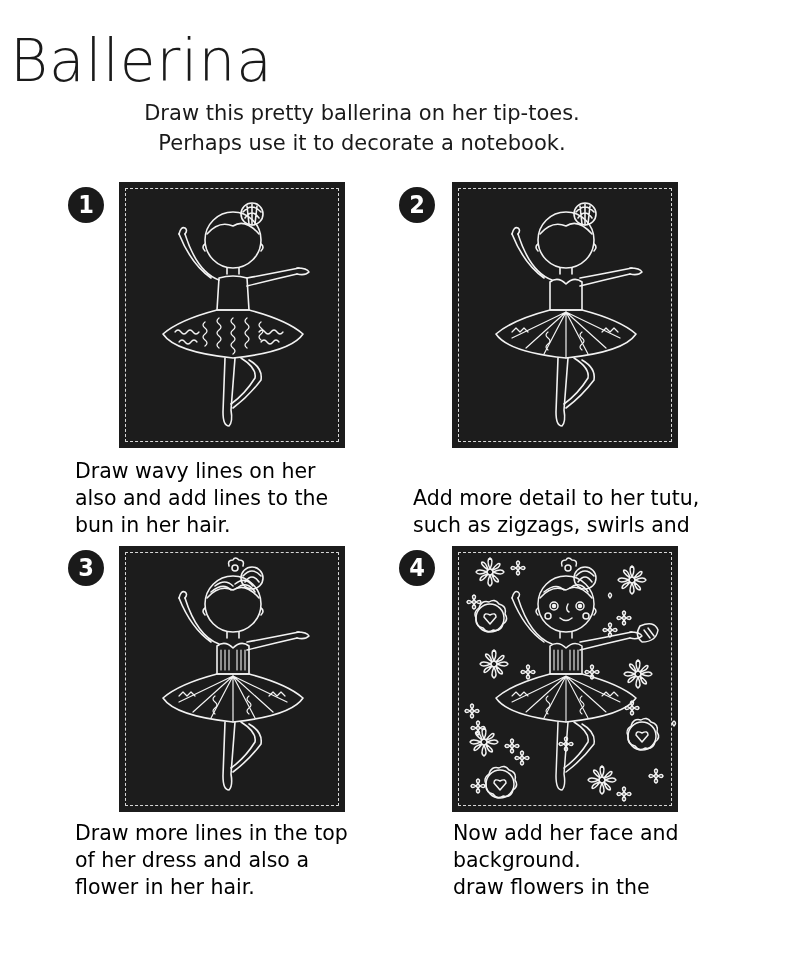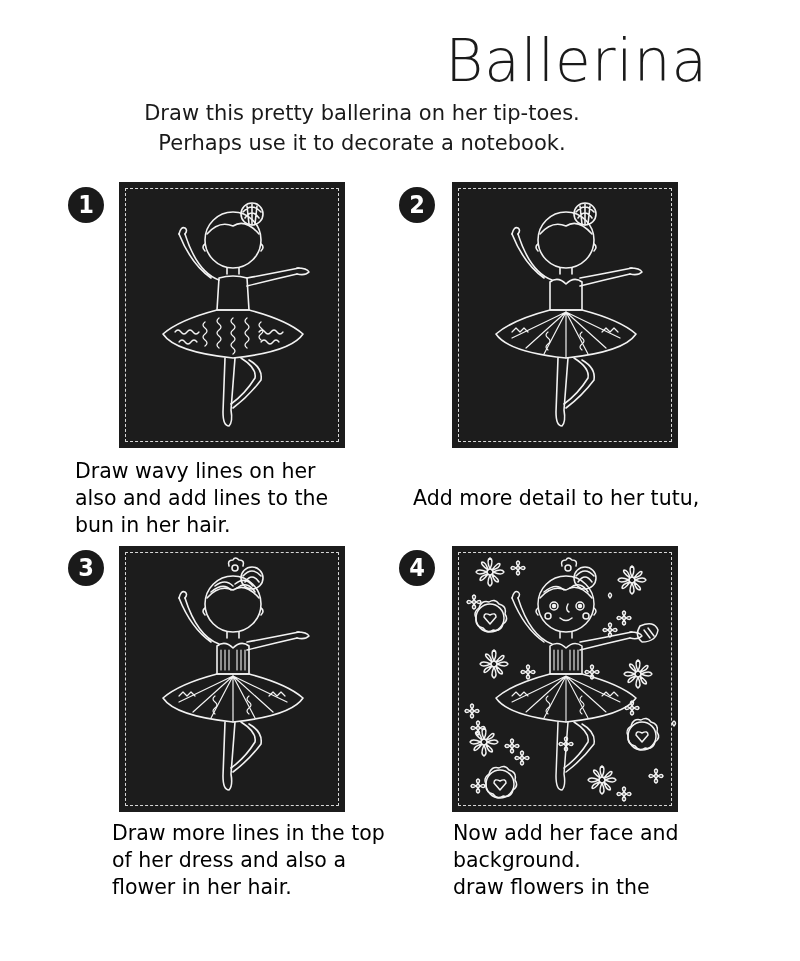--- a/index.html
+++ b/index.html
@@ -1,17 +1,17 @@
 <!DOCTYPE html>
 <html><head>
 <meta charset="utf-8">
 <style>
   html, body { margin:0; padding:0; background:#ffffff; }
   body { width:800px; height:961px; position:relative; overflow:hidden; font-family:"DejaVu Sans", sans-serif; color:#1a1a1a; }
-  .title { position:absolute; left:16px; top:32px; width:692px; text-align:right; font-size:58px; font-weight:300; letter-spacing:1px; line-height:1; font-family:"DejaVu Sans", sans-serif; }
+  .title { position:absolute; left:10px; top:32px; width:692px; text-align:left; font-size:58px; font-weight:300; letter-spacing:1px; line-height:1; font-family:"DejaVu Sans", sans-serif; }
   .sub { position:absolute; left:0; width:724px; text-align:center; font-size:21px; line-height:1; }
   .sub1 { top:103px; }
   .sub2 { top:133px; }
   .badge { position:absolute; width:36px; height:36px; border-radius:50%; background:#1a1a1a; color:#fff; font-size:25px; font-weight:bold; text-align:center; line-height:36px; font-family:"DejaVu Sans Condensed","DejaVu Sans", sans-serif; }
   .panel { position:absolute; width:226px; height:266px; background:#1c1c1c; box-sizing:border-box; }
   .panel .frame { position:absolute; left:6px; top:6px; right:6px; bottom:6px; border:1.5px dashed #d9d9d9; border-radius:1px; }
   .panel svg { position:absolute; left:0; top:0; }
   .caption { position:absolute; width:300px; font-size:20.5px; line-height:27px; color:#000000; }
 </style>
 </head>
@@ -86,20 +86,21 @@
       <path d="M150 150 l4 -4 l4 4 l4 -4 l4 4"></path>
       <path d="M96 150 q-4 3 0 6 t0 6 t0 6"></path>
       <path d="M130 150 q-4 3 0 6 t0 6 t0 6"></path>
     </g>
     <path d="M106 176 L104 230 Q104 244 110 244 Q114 240 112 228 L116 176"></path>
     <path d="M122 176 Q138 186 136 196 Q126 212 112 222 M130 178 Q144 186 142 198 Q130 214 114 226"></path>
   </svg>
 </div>
 <div class="caption" style="left:413px;top:485px;width:330px;">
   <div>Add more detail to her tutu,</div>
+  <div>such as zigzags, swirls and</div>
 </div>
 
 <div class="badge" style="left:68px;top:550px;">3</div>
 <div class="panel" style="left:119px;top:546px;">
   <div class="frame"></div>
   <svg width="226" height="266" viewBox="0 0 226 266" fill="none" stroke="#f2f2f2" stroke-width="1.6" stroke-linecap="round" stroke-linejoin="round">
     <circle cx="133" cy="32" r="11"></circle>
     <path d="M124 30 Q133 20 142 30 M126 36 Q133 26 140 36"></path>
 
     <circle cx="116" cy="22" r="3"></circle>
@@ -120,21 +121,21 @@
       <path d="M114 130 L60 156 M114 130 L74 166 M114 130 L92 172 M114 130 L114 176 M114 130 L136 172 M114 130 L154 166 M114 130 L168 156"></path>
       <path d="M60 150 l4 -4 l4 4 l4 -4 l4 4"></path>
       <path d="M150 150 l4 -4 l4 4 l4 -4 l4 4"></path>
       <path d="M96 150 q-4 3 0 6 t0 6 t0 6"></path>
       <path d="M130 150 q-4 3 0 6 t0 6 t0 6"></path>
     </g>
     <path d="M106 176 L104 230 Q104 244 110 244 Q114 240 112 228 L116 176"></path>
     <path d="M122 176 Q138 186 136 196 Q126 212 112 222 M130 178 Q144 186 142 198 Q130 214 114 226"></path>
   </svg>
 </div>
-<div class="caption" style="left:75px;top:820px;margin-left:37px;">
+<div class="caption" style="left:75px;top:820px;">
   <div>Draw more lines in the top</div>
   <div>of her dress and also a</div>
   <div>flower in her hair.</div>
 </div>
 
 <div class="badge" style="left:399px;top:550px;">4</div>
 <div class="panel" style="left:452px;top:546px;">
   <div class="frame"></div>
   <svg width="226" height="266" viewBox="0 0 226 266" fill="none" stroke="#f2f2f2" stroke-width="1.5" stroke-linecap="round" stroke-linejoin="round">
     <defs>

